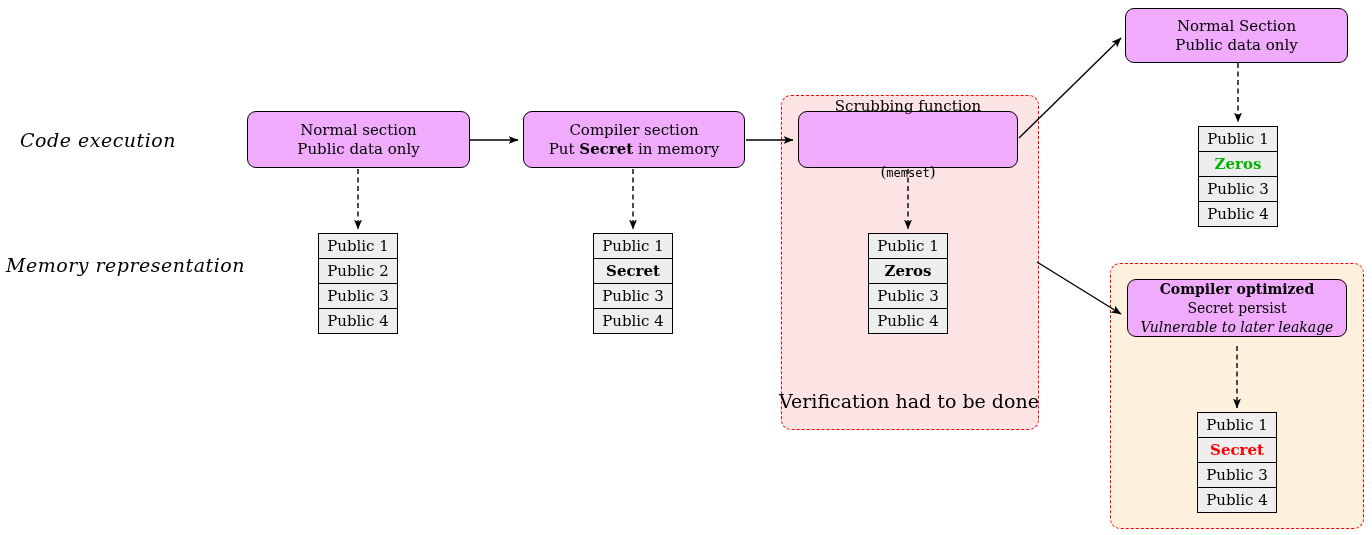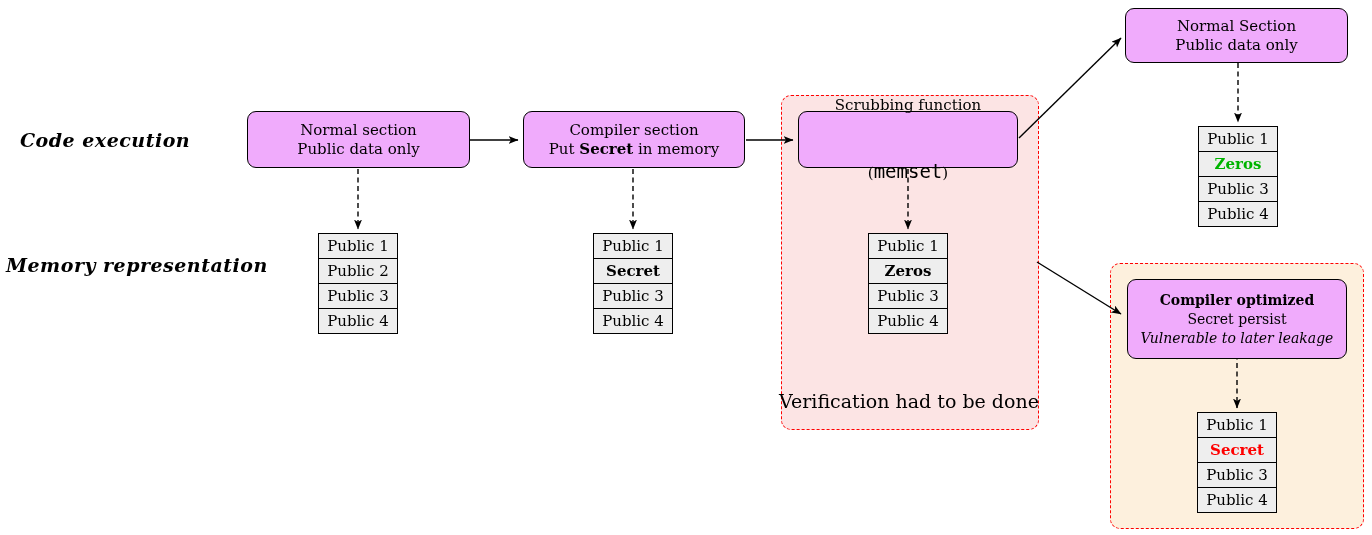--- a/index.html
+++ b/index.html
@@ -7,21 +7,21 @@
     position:relative;
     width:1372px;height:535px;
     background:#ffffff;
     font-family:"DejaVu Serif","Liberation Serif",serif;
     color:#000;
     overflow:hidden;
   }
   .rowlabel{
     position:absolute;
     font-family:"DejaVu Serif","Liberation Serif",serif;
-    font-weight:bold;font-style:italic;
+    font-weight:normal;font-style:italic;
     font-size:19px;letter-spacing:.5px;
     white-space:nowrap;z-index:3;text-align:center;
   }
   .region{
     position:absolute;
     border:1.6px dashed #ff0000;
     border-radius:10px;
     z-index:1;
   }
   .region.danger{background:#fce4e4;}
@@ -34,21 +34,21 @@
     display:flex;flex-direction:column;
     align-items:center;justify-content:center;
     text-align:center;
     font-size:15px;line-height:19px;
     z-index:3;
     box-sizing:border-box;
   }
   .node .b{font-weight:bold;}
   .node .i{font-style:italic;}
   .node.small{font-size:14px;line-height:19px;}
-  .mono{font-family:"DejaVu Sans Mono","Liberation Mono",monospace;font-size:19px;}
+  .mono{font-family:"DejaVu Sans Mono","Liberation Mono",monospace;font-size:12px;}
   .memtable{
     position:absolute;
     width:80px;
     border:1px solid #000;
     background:#eeeeee;
     z-index:3;
     box-sizing:border-box;
   }
   .cell{
     height:24px;line-height:24px;
@@ -109,21 +109,21 @@
   <div class="node" style="left:798px;top:111px;width:220px;height:57px;gap:47px;">
     <div>Scrubbing function</div>
     <div><span>(</span><span class="mono">memset</span><span>)</span></div>
   </div>
 
   <div class="node" style="left:1125px;top:8px;width:223px;height:55px;">
     <div>Normal Section</div>
     <div>Public data only</div>
   </div>
 
-  <div class="node small" style="left:1127px;top:279px;width:220px;height:80px;">
+  <div class="node small" style="left:1127px;top:279px;width:220px;height:58px;">
     <div class="b">Compiler optimized</div>
     <div>Secret persist</div>
     <div class="i">Vulnerable to later leakage</div>
   </div>
 
   <div class="memtable" style="left:318px;top:233px;">
     <div class="cell">Public 1</div>
     <div class="cell">Public 2</div>
     <div class="cell">Public 3</div>
     <div class="cell">Public 4</div>

